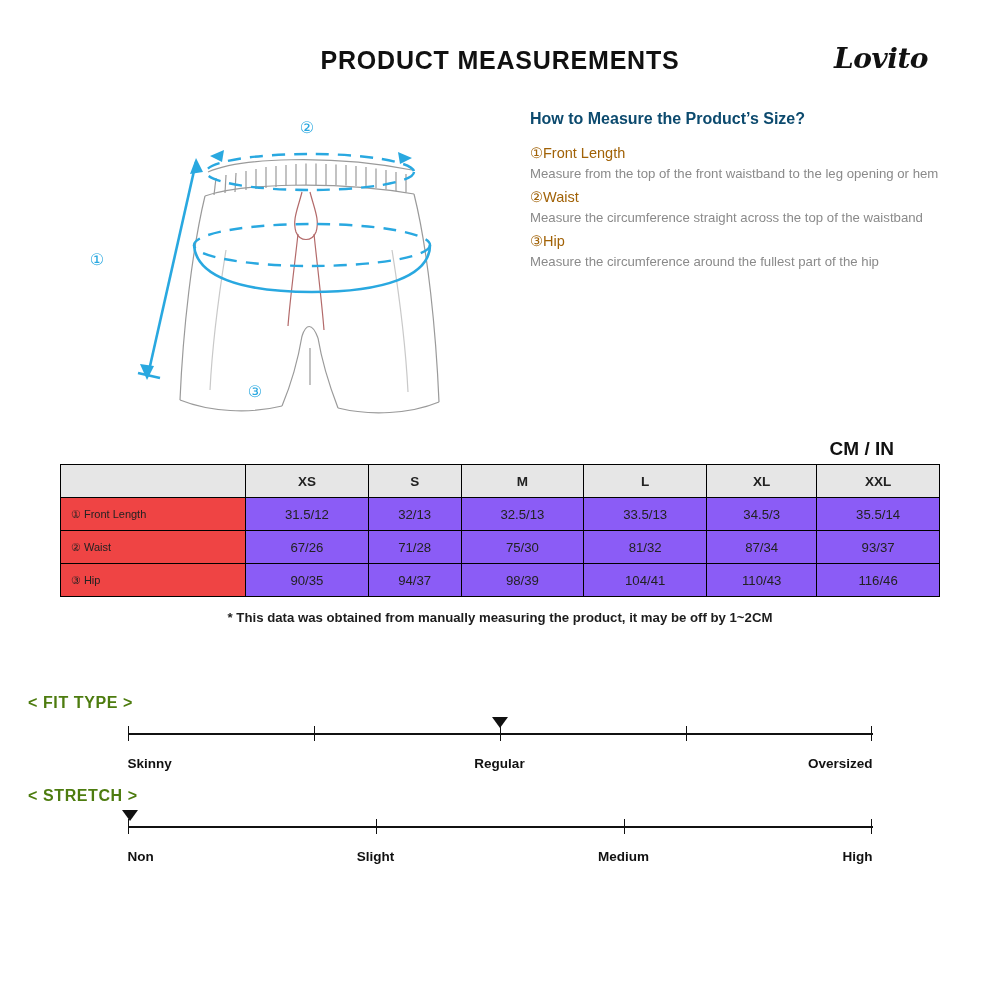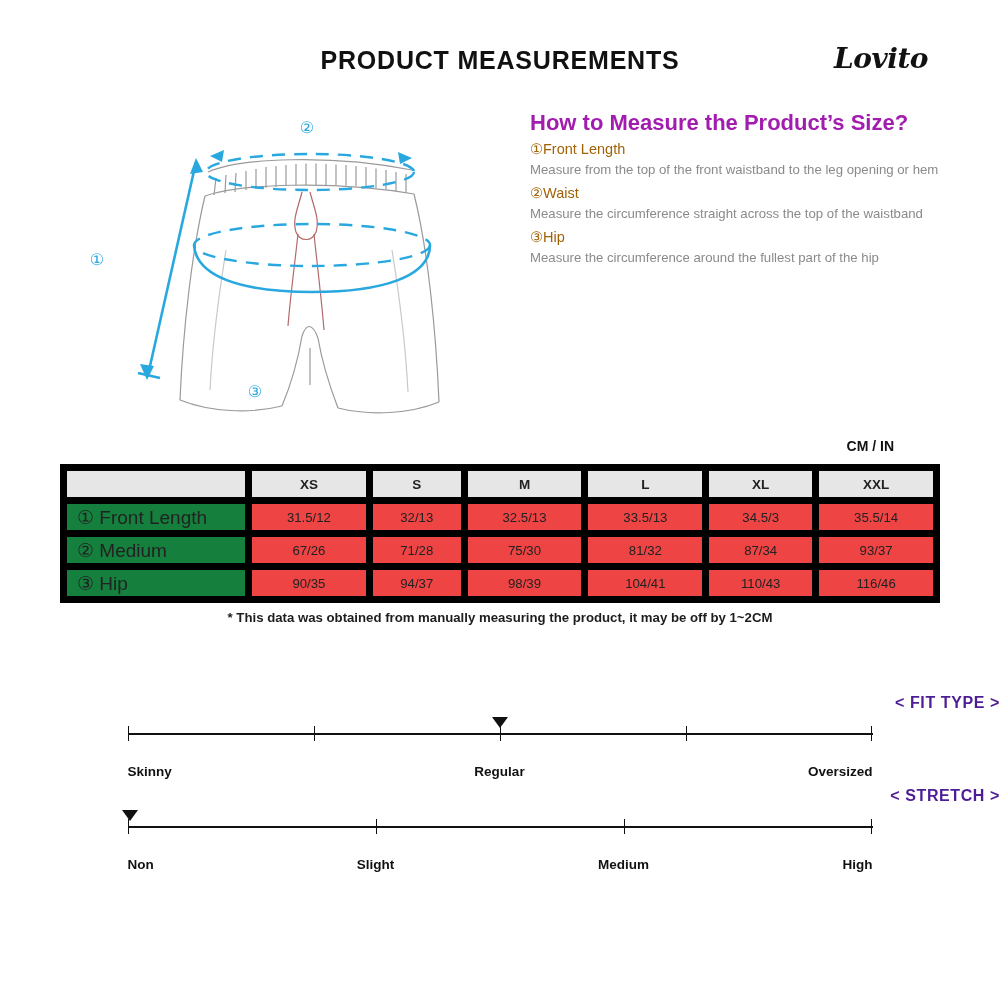--- a/index.html
+++ b/index.html
@@ -49,100 +49,100 @@
   }
 
   
   .howto {
     position: absolute;
     top: 110px;
     left: 530px;
     width: 430px;
   }
   .howto-title {
-    font-size: 22px;
-    font-weight: bold;
-    color: #a21caf;
-    margin-bottom: 5px;
+    font-size: 16px;
+    font-weight: bold;
+    color: #0c4a6e;
+    margin-bottom: 17px;
   }
   .howto-item { margin-bottom: 1px; }
   .howto-label {
     font-size: 14.5px;
     color: #a16207;
     font-weight: normal;
     margin-bottom: 2px;
   }
   .howto-desc {
     font-size: 13.2px;
     color: #8a8a8a;
     line-height: 1.65;
     margin-bottom: 4px;
   }
 
   
   .units {
     position: absolute;
     top: 438px;
     right: 62px;
-    font-size: 14px;
+    font-size: 19px;
     font-weight: bold;
     color: #111;
   }
 
   
   table.size-table {
     position: absolute;
     top: 464px;
     left: 60px;
     width: 880px;
     border-collapse: collapse;
     font-size: 13.2px;
   }
   table.size-table th, table.size-table td {
-    border: 7px solid #000000;
+    border: 1px solid #000000;
     height: 33px;
     text-align: center;
     vertical-align: middle;
     font-weight: normal;
     color: #222;
     padding: 0;
   }
   table.size-table thead th {
     background: #e6e6e6;
     font-weight: bold;
     font-size: 13.5px;
   }
   table.size-table thead th.corner { background: #e6e6e6; }
   table.size-table tbody tr td:first-child {
-    background: #15803d;
+    background: #ef4444;
     text-align: left;
     padding-left: 10px;
-    font-size: 19px;
-  }
-  table.size-table tbody td { background: #ef4444; }
+    font-size: 11px;
+  }
+  table.size-table tbody td { background: #8b5cf6; }
 
   .note {
     position: absolute;
     top: 610px;
     left: 0;
     width: 1000px;
     text-align: center;
     font-size: 13.2px;
     font-weight: bold;
     color: #1d1d1d;
   }
 
   
   .scale-block { position: absolute; left: 0; width: 1000px; }
   .scale-title {
-    text-align: right;
+    text-align: left;
     font-size: 16px;
     font-weight: bold;
     letter-spacing: 0.6px;
-    color: #4c1d95;
+    color: #4d7c0f;
     padding-left: 28px;
   }
   .scale-bar {
     position: relative;
     margin: 0 auto;
     width: 745px;
     height: 22px;
   }
   .scale-line {
     position: absolute;
@@ -160,21 +160,21 @@
     background: #111;
   }
   .scale-labels {
     position: relative;
     margin: 0 auto;
     width: 745px;
     height: 20px;
   }
   .scale-labels span {
     position: absolute;
-    top: 16px;
+    top: 8px;
     font-size: 13.5px;
     font-weight: bold;
     color: #111;
     transform: translateX(-50%);
     white-space: nowrap;
   }
   .marker {
     position: absolute;
     top: -5px;
     width: 0;
@@ -299,21 +299,21 @@
       <tr>
         <td>① Front Length</td>
         <td>31.5/12</td>
         <td>32/13</td>
         <td>32.5/13</td>
         <td>33.5/13</td>
         <td>34.5/3</td>
         <td>35.5/14</td>
       </tr>
       <tr>
-        <td>② Medium</td>
+        <td>② Waist</td>
         <td>67/26</td>
         <td>71/28</td>
         <td>75/30</td>
         <td>81/32</td>
         <td>87/34</td>
         <td>93/37</td>
       </tr>
       <tr>
         <td>③ Hip</td>
         <td>90/35</td>

